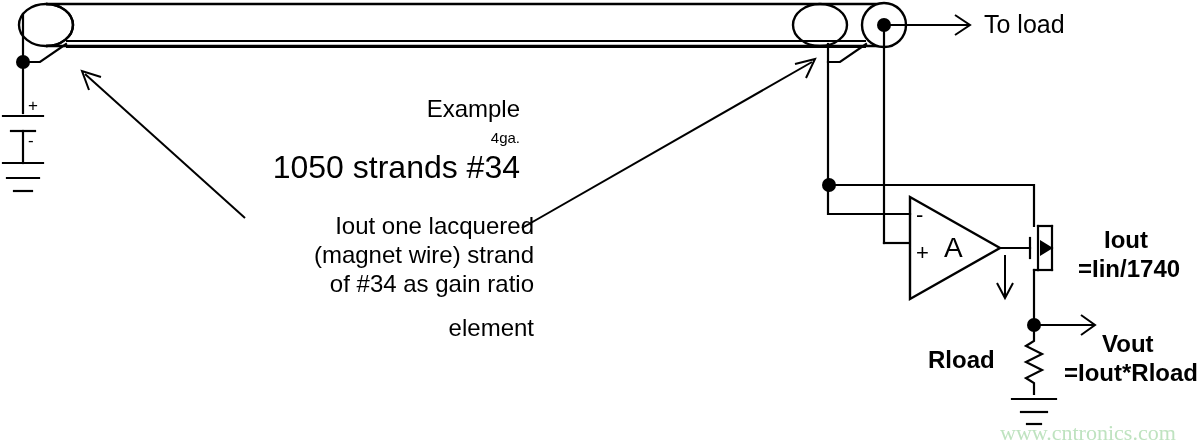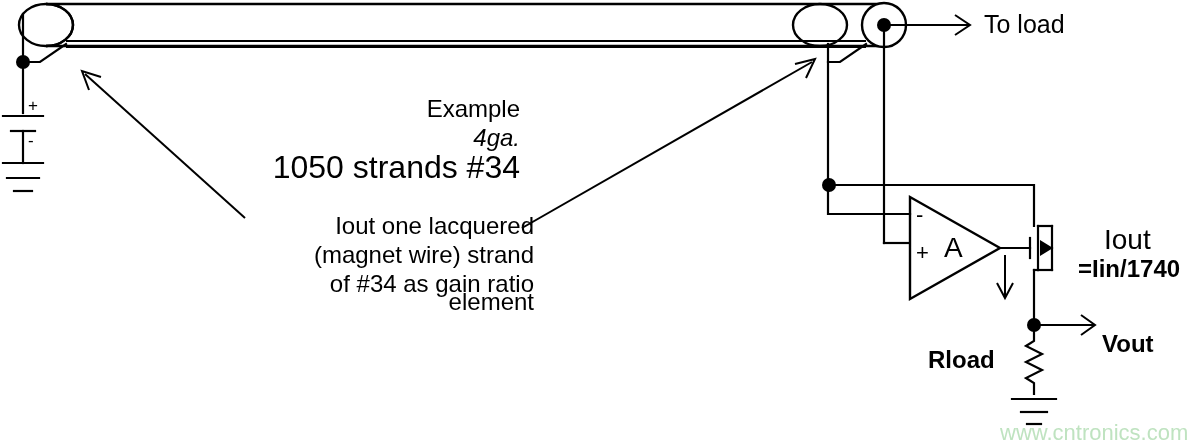--- a/index.html
+++ b/index.html
@@ -78,21 +78,21 @@
   .label-center {
     text-align: right;
   }
   .label-left {
     text-align: center;
   }
   #watermark {
     position: absolute;
     left: 1000px;
     top: 420px;
-    font-family: Liberation Sans, sans-serif;
+    font-family: Liberation Serif, serif;
     font-size: 22px;
     color: #bfe3c0;
     letter-spacing: 0px;
     white-space: pre;
     user-select: none;
   }
 </style>
 </head>
 <body>
 
@@ -223,30 +223,31 @@
 
       <line class="annot-arrow" x1="522" y1="228" x2="812" y2="62"></line>
       <path class="annot-arrow" d="M 795 64 L 815 59 L 806 78"></path>
     </g>
 
   </svg>
 
   <div class="label-text label-left" style="left:984px; top:10px; font-size:25px;">To load</div>
 
   <div class="label-text label-center" style="left:255px; top:95px; width:265px; font-size:24px;">Example</div>
-  <div class="label-text label-center" style="left:255px; top:124px; width:265px; font-size:24px;font-style:italic;">4ga.</div>
+  <div class="label-text label-center" style="left:255px; top:124px; width:265px; font-size:15px;">4ga.</div>
   <div class="label-text label-center" style="left:255px; top:153px; width:265px; font-size:32px;">1050 strands #34</div>
 
   <div class="label-text label-center" style="left:237px; top:212px; width:297px; font-size:24px;">Iout one lacquered</div>
   <div class="label-text label-center" style="left:237px; top:241px; width:297px; font-size:24px;">(magnet wire) strand</div>
   <div class="label-text label-center" style="left:237px; top:270px; width:297px; font-size:24px;">of #34 as gain ratio</div>
-  <div class="label-text label-center" style="left:237px; top:288px; width:297px; font-size:24px;">element</div>
-
-  <div class="label-text label-left" style="left:1104px; top:226px; font-size:28px; font-weight:400;">Iout</div>
+  <div class="label-text label-center" style="left:237px; top:314px; width:297px; font-size:24px;">element</div>
+
+  <div class="label-text label-left" style="left:1104px; top:226px; font-size:24px; font-weight:700;">Iout</div>
   <div class="label-text label-left" style="left:1078px; top:255px; font-size:24px; font-weight:600;">=Iin/1740</div>
 
   <div class="label-text label-left" style="left:1102px; top:330px; font-size:24px; font-weight:600;">Vout</div>
+  <div class="label-text label-left" style="left:1064px; top:359px; font-size:24px; font-weight:600;">=Iout*Rload</div>
 
   <div class="label-text label-left" style="left:928px; top:346px; font-size:24px; font-weight:600;">Rload</div>
 
   <div id="watermark">www.cntronics.com</div>
 
 </div>
 
 </body></html>

